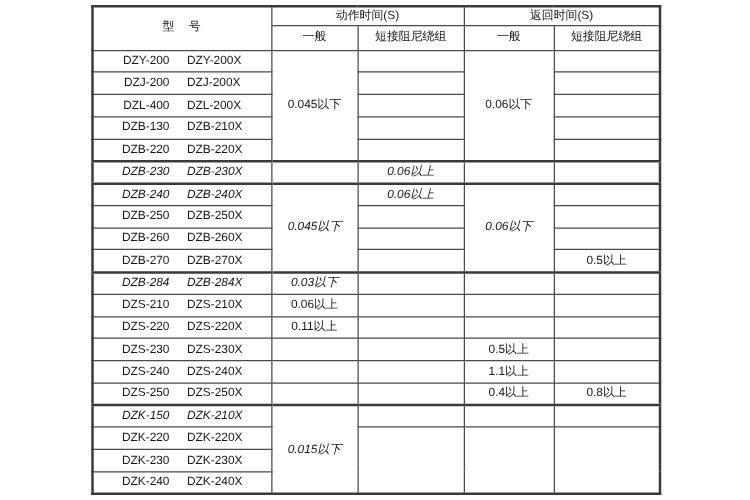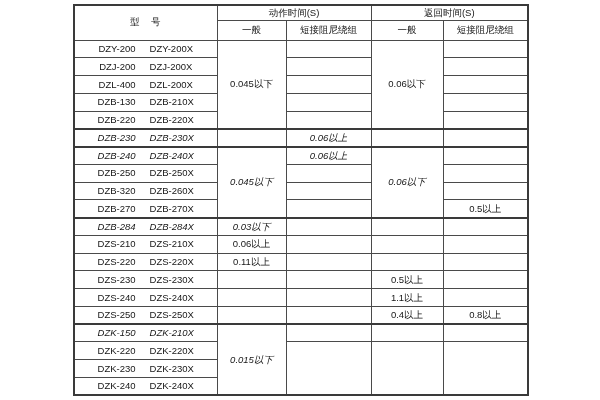--- a/index.html
+++ b/index.html
@@ -133,21 +133,21 @@
             <span>DZB-250</span>
             <span>DZB-250X</span>
           </div>
         </td>
       <td></td>
       <td></td>
     </tr>
     <tr>
       <td>
           <div class="model-inner">
-            <span>DZB-320</span>
+            <span>DZB-260</span>
             <span>DZB-260X</span>
           </div>
         </td>
       <td></td>
       <td></td>
     </tr>
     <tr>
       <td>
           <div class="model-inner">
             <span>DZB-270</span>

